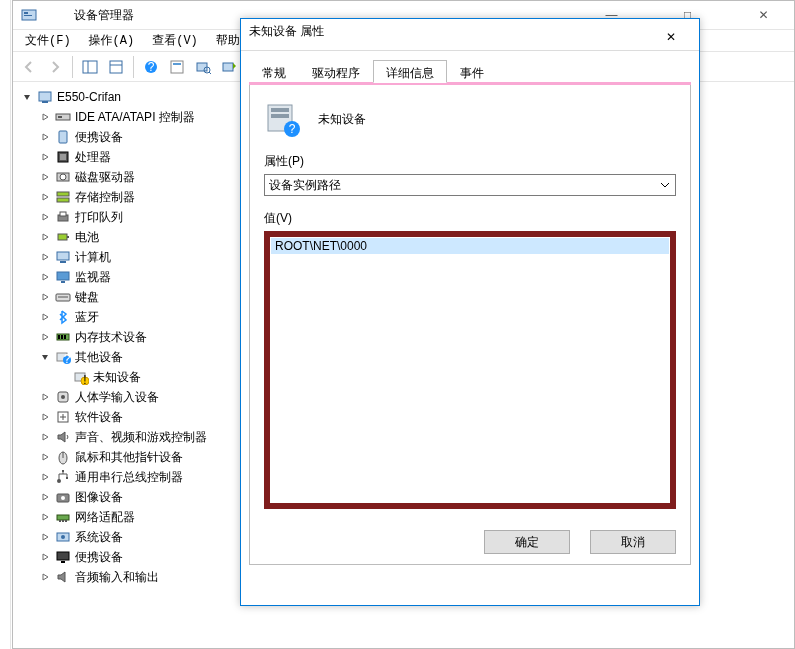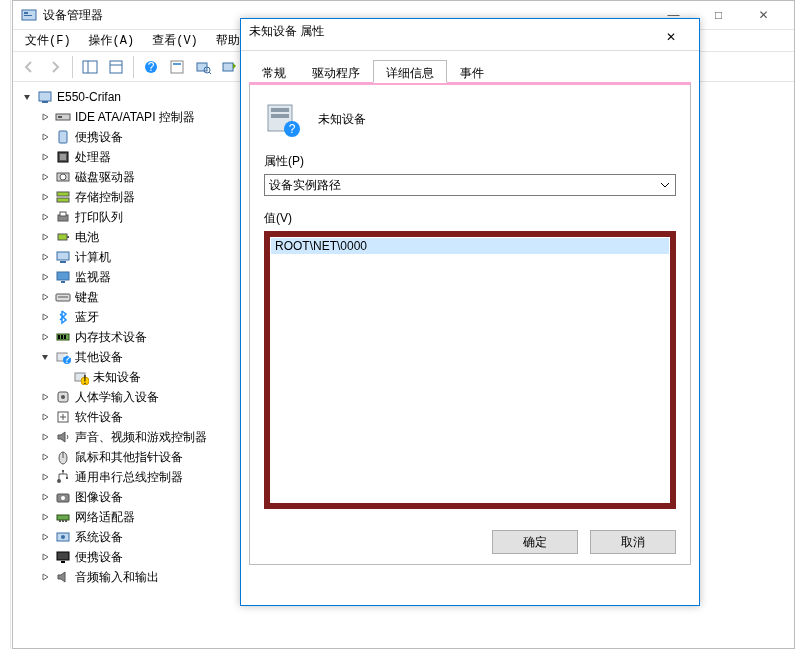--- a/index.html
+++ b/index.html
@@ -1,20 +1,20 @@
 <!DOCTYPE html>
 <html><head>
 <meta charset="utf-8">
 <style>
 * { margin: 0; padding: 0; box-sizing: border-box; font-family: "Microsoft YaHei", "Segoe UI", Tahoma, sans-serif; font-size: 12px; }
 body { background: #fff; width: 795px; height: 649px; overflow: hidden; position: relative; }
 
 
 .dm-window { position: absolute; left: 12px; top: 0; right: 0; bottom: 0; background: #fff; border: 1px solid #bcbcbc; }
-.dm-titlebar { height: 29px; display: flex; align-items: center; padding: 0 8px; background: #fff; border-bottom: 1px solid #e5e5e5; }
+.dm-titlebar { height: 29px; display: flex; align-items: center; padding: 0 8px; background: #fff; border-bottom: 1px solid #e5e5e5; gap: 31px; }
 .dm-titlebar .icon { width: 16px; height: 16px; margin-right: 6px; display: inline-flex; align-items: center; justify-content: center; }
 .dm-titlebar .title { flex: 1; color: #000; }
 .winbtn { width: 45px; height: 28px; display: inline-flex; align-items: center; justify-content: center; color:#555; }
 .dm-menubar { height: 22px; display: flex; align-items: center; padding: 0 4px; gap: 2px; border-bottom:1px solid #e5e5e5;}
 .dm-menubar .mitem { padding: 2px 8px; font-family: Liberation Mono, monospace; }
 .dm-toolbar { height: 30px; display:flex; align-items:center; padding:2px 4px; gap:2px; border-bottom:1px solid #e5e5e5;}
 .tbtn{width:24px;height:24px;display:inline-flex;align-items:center;justify-content:center;border:1px solid transparent;}
 .tsep{width:1px;height:22px;background:#d0d0d0;margin:0 3px;}
 
 .dm-body{position:absolute;left:0;top:82px;right:0;bottom:0;padding:4px 4px; overflow:auto;}
@@ -36,21 +36,21 @@
 .tab.active{background:#fff;border-color:#bcbcbc;border-bottom:1px solid #fff;}
 .tabpage{border:1px solid #bcbcbc;border-top:none;padding:14px 14px;height:480px;position:relative;}
 .devhdr{display:flex;align-items:center;gap:14px;margin-bottom:14px;}
 .devhdr .bigico{width:40px;height:40px;display:inline-flex;align-items:center;justify-content:center;}
 .lbl{display:block;margin-bottom:4px;}
 .combo{width:100%;height:22px;border:1px solid #7a7a7a;background:#fff;display:flex;align-items:center;padding:0 4px;position:relative;}
 .combo .arrow{position:absolute;right:2px;top:2px;width:16px;height:16px;display:inline-flex;align-items:center;justify-content:center;color:#000;}
 .valuebox{margin-top:4px;width:100%;height:278px;border:6px solid #7f1d1d;background:#fff;padding:1px;overflow:auto;}
 .valuebox .row{padding:1px 4px;}
 .valuebox .row.selected{background:#cde8ff;}
-.btnrow{position:absolute;right:14px;bottom:10px;display:flex;gap:12px;}
+.btnrow{position:absolute;right:14px;bottom:10px;display:flex;gap:20px;}
 .btn{width:86px;height:24px;border:1px solid #adadad;background:#e1e1e1;display:inline-flex;align-items:center;justify-content:center;}
 
 
 .leftstrip{position:absolute;left:0;top:0;width:11px;height:100%;background:#fff;border-right:1px solid #e5e5e5;color:#333;font-size:11px;line-height:18px;padding-top:24px;text-align:center;}
 
 
 svg{display:block}
 </style>
 </head>
 <body>

